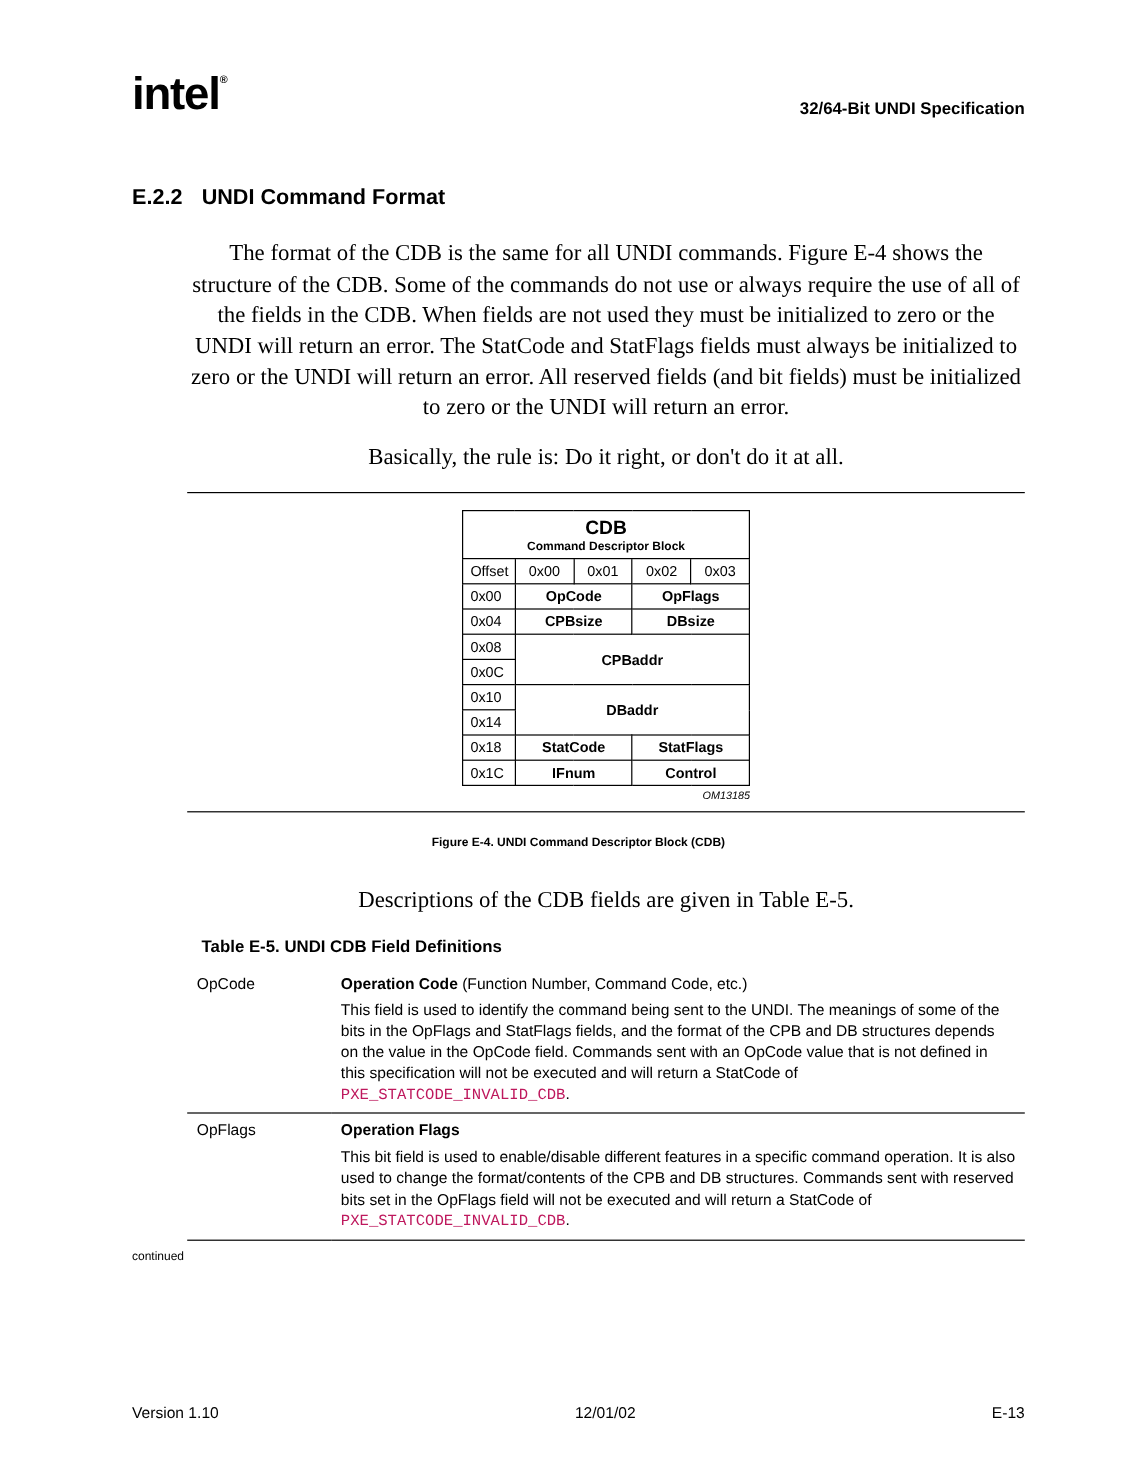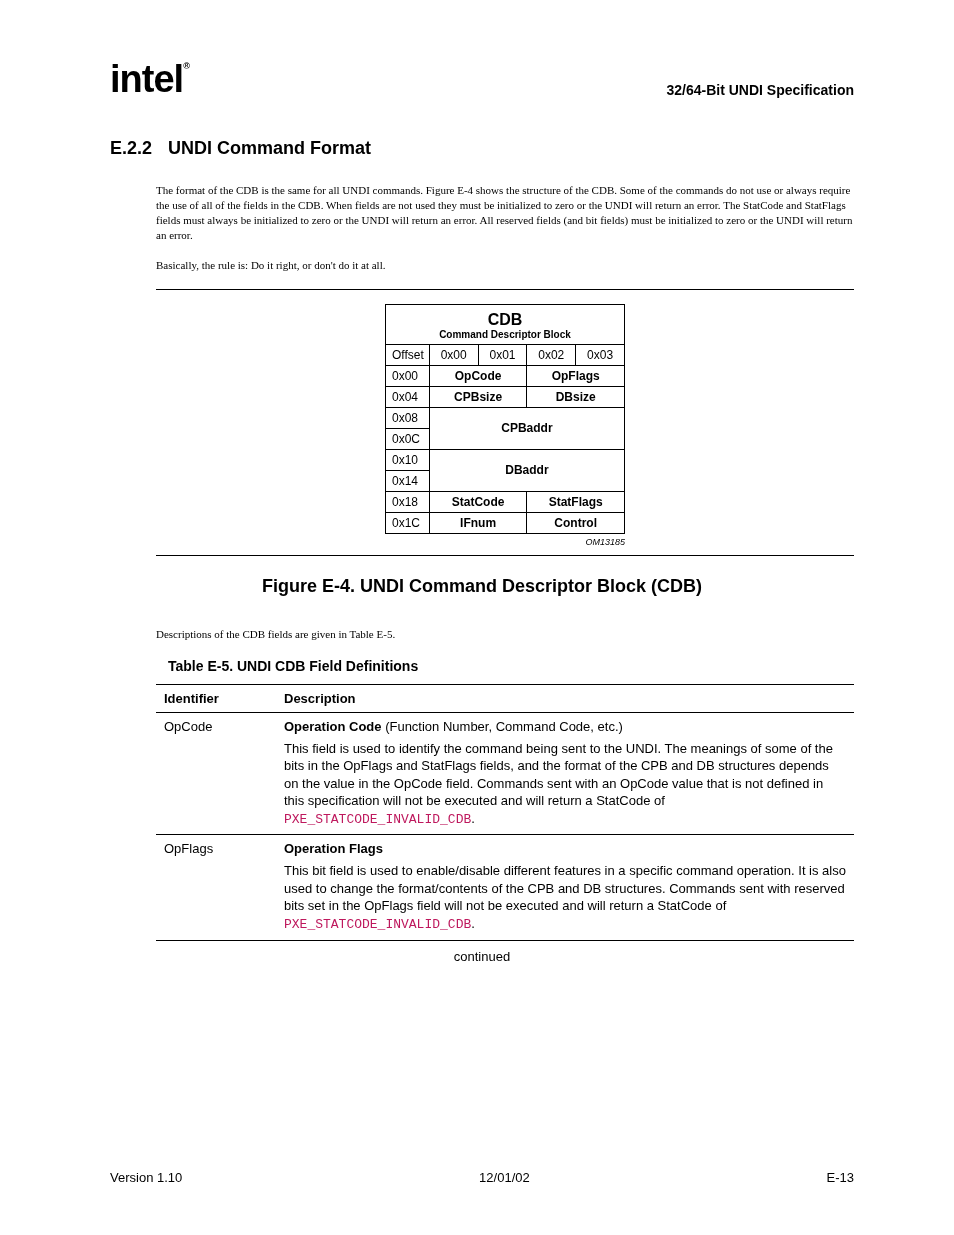--- a/index.html
+++ b/index.html
@@ -9,21 +9,21 @@
       background: #fff;
       font-family: Arial, Helvetica, sans-serif;
       color: #000;
       position: relative;
       padding: 60px 100px 0 110px;
     }
     .header-row {
       display: flex;
       justify-content: space-between;
       align-items: flex-end;
-      margin-bottom: 40px;
+      margin-bottom: 56px;
     }
     .intel-logo {
       font-family: Arial, Helvetica, sans-serif;
       font-size: 38px;
       font-weight: bold;
       letter-spacing: -1px;
       position: relative;
       line-height: 1;
     }
     .intel-logo .sub {
@@ -38,24 +38,25 @@
     }
     .section-heading {
       display: flex;
       gap: 16px;
       font-size: 18px;
       font-weight: bold;
       margin-bottom: 24px;
     }
     .body-text {
       font-family: Georgia, "Times New Roman", serif;
-      font-size: 11px;
+      font-size: 19px;
       line-height: 1.35;
       margin-left: 46px;
       margin-bottom: 16px;
+      text-align: center;
     }
     .figure-wrap {
       border-top: 1.5px solid #000;
       border-bottom: 1.5px solid #000;
       margin-left: 46px;
       padding: 14px 0 8px 0;
       display: flex;
       justify-content: center;
     }
     .cdb-container {
@@ -85,21 +86,21 @@
       font-size: 10px;
       font-weight: bold;
     }
     .offset-col { width: 42px; text-align: left !important; padding-left: 6px !important; }
     .cdb-bold { font-weight: bold; font-size: 13px; }
     .cdb-half { width: 50px; }
     .om-label { text-align: right; font-size: 9px; margin-top: 3px; font-style: italic; }
     .figure-caption {
       text-align: center;
       font-weight: bold;
-      font-size: 18px;
+      font-size: 10px;
       margin-top: 20px;
       margin-bottom: 30px;
     }
     .table-caption {
       font-weight: bold;
       font-size: 14px;
       margin-left: 58px;
       margin-bottom: 10px;
     }
     .defs-table {
@@ -118,22 +119,22 @@
     .defs-table td {
       border-bottom: 1px solid #000;
       padding: 6px 8px;
       vertical-align: top;
     }
     .defs-table .id-col { width: 120px; }
     .desc-title { font-weight: bold; }
     .desc-body { margin-top: 6px; line-height: 1.35; }
     .code-const { font-family: "Courier New", monospace; color: #be185d; }
     .continued {
-      text-align: center;
-      font-size: 13px;
+      text-align: left;
+      font-size: 10px;
       margin-top: 8px;
     }
     .footer {
       position: absolute;
       left: 110px;
       right: 100px;
       bottom: 50px;
       display: flex;
       justify-content: space-between;
       font-size: 13px;
@@ -215,24 +216,20 @@
 </div>
 
 <div class="figure-caption">Figure E-4.  UNDI Command Descriptor Block (CDB)</div>
 
 <p class="body-text">Descriptions of the CDB fields are given in Table E-5.</p>
 
 <div class="table-caption">Table E-5.  UNDI CDB Field Definitions</div>
 
 <table class="defs-table">
   <tbody>
-      <tr>
-    <th class="id-col">Identifier</th>
-    <th>Description</th>
-  </tr>
   <tr>
     <td class="id-col">OpCode</td>
     <td>
       <span class="desc-title">Operation Code</span><span> (Function Number, Command Code, etc.)</span>
       <div class="desc-body"><span>This field is used to identify the command being sent to the UNDI.  The meanings of some of the bits in the OpFlags and StatFlags fields, and the format of the CPB and DB structures depends on the value in the OpCode field.  Commands sent with an OpCode value that is not defined in this specification will not be executed and will return a StatCode of </span><span class="code-const">PXE_STATCODE_INVALID_CDB</span><span>.</span></div>
     </td>
   </tr>
   <tr>
     <td class="id-col">OpFlags</td>
     <td>

